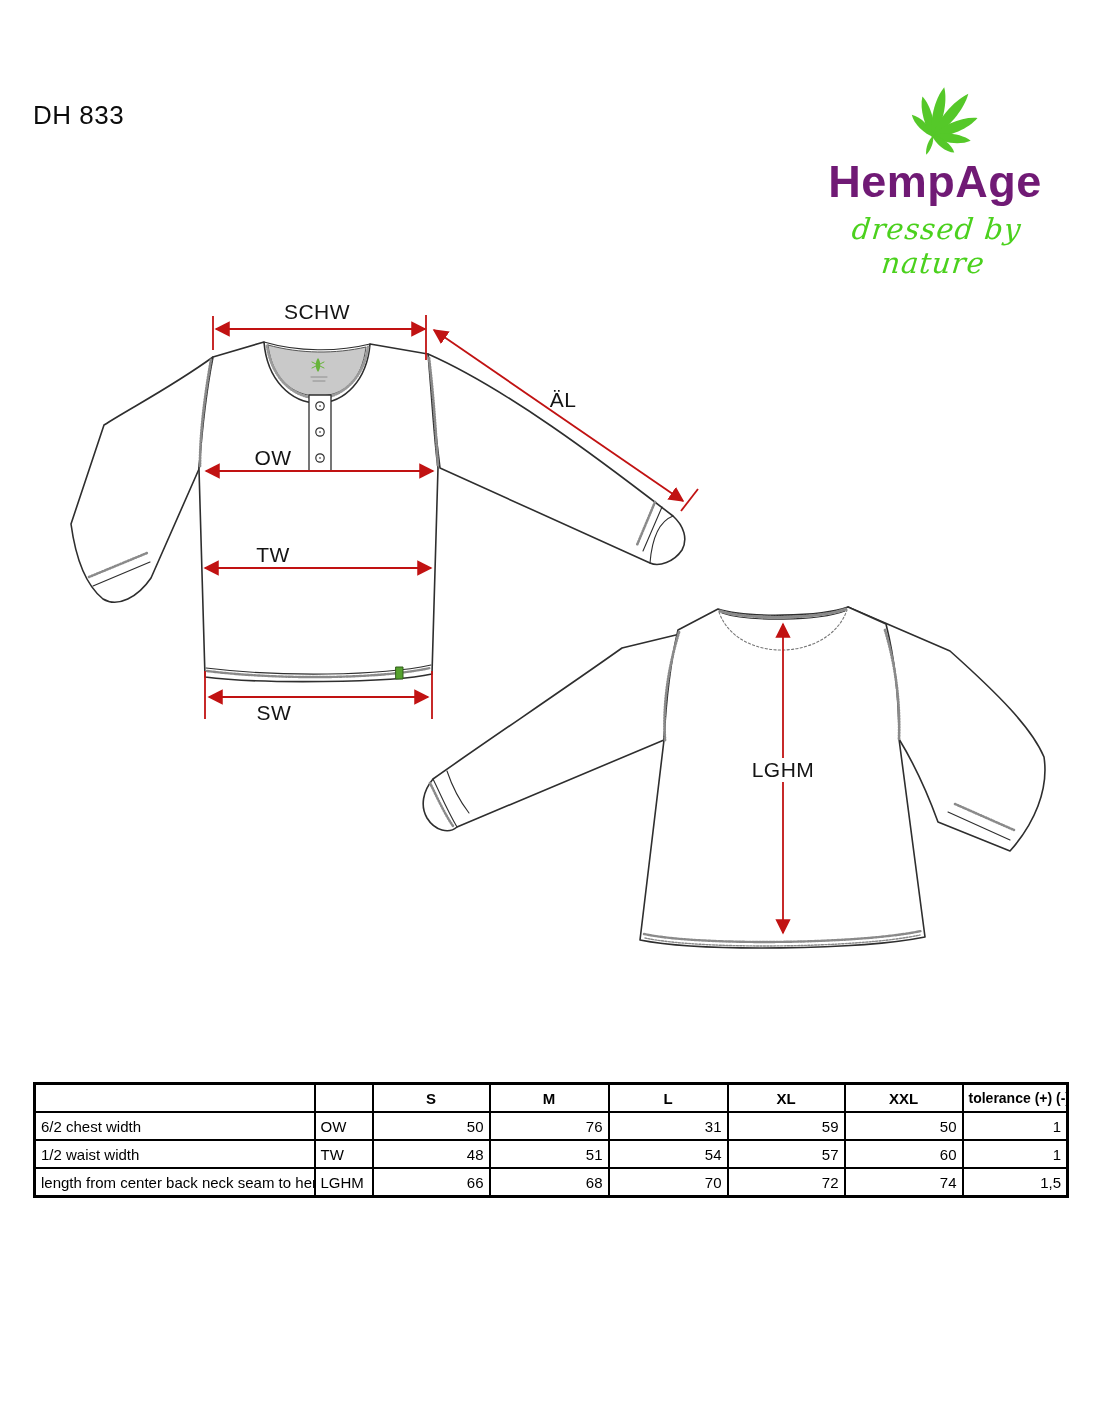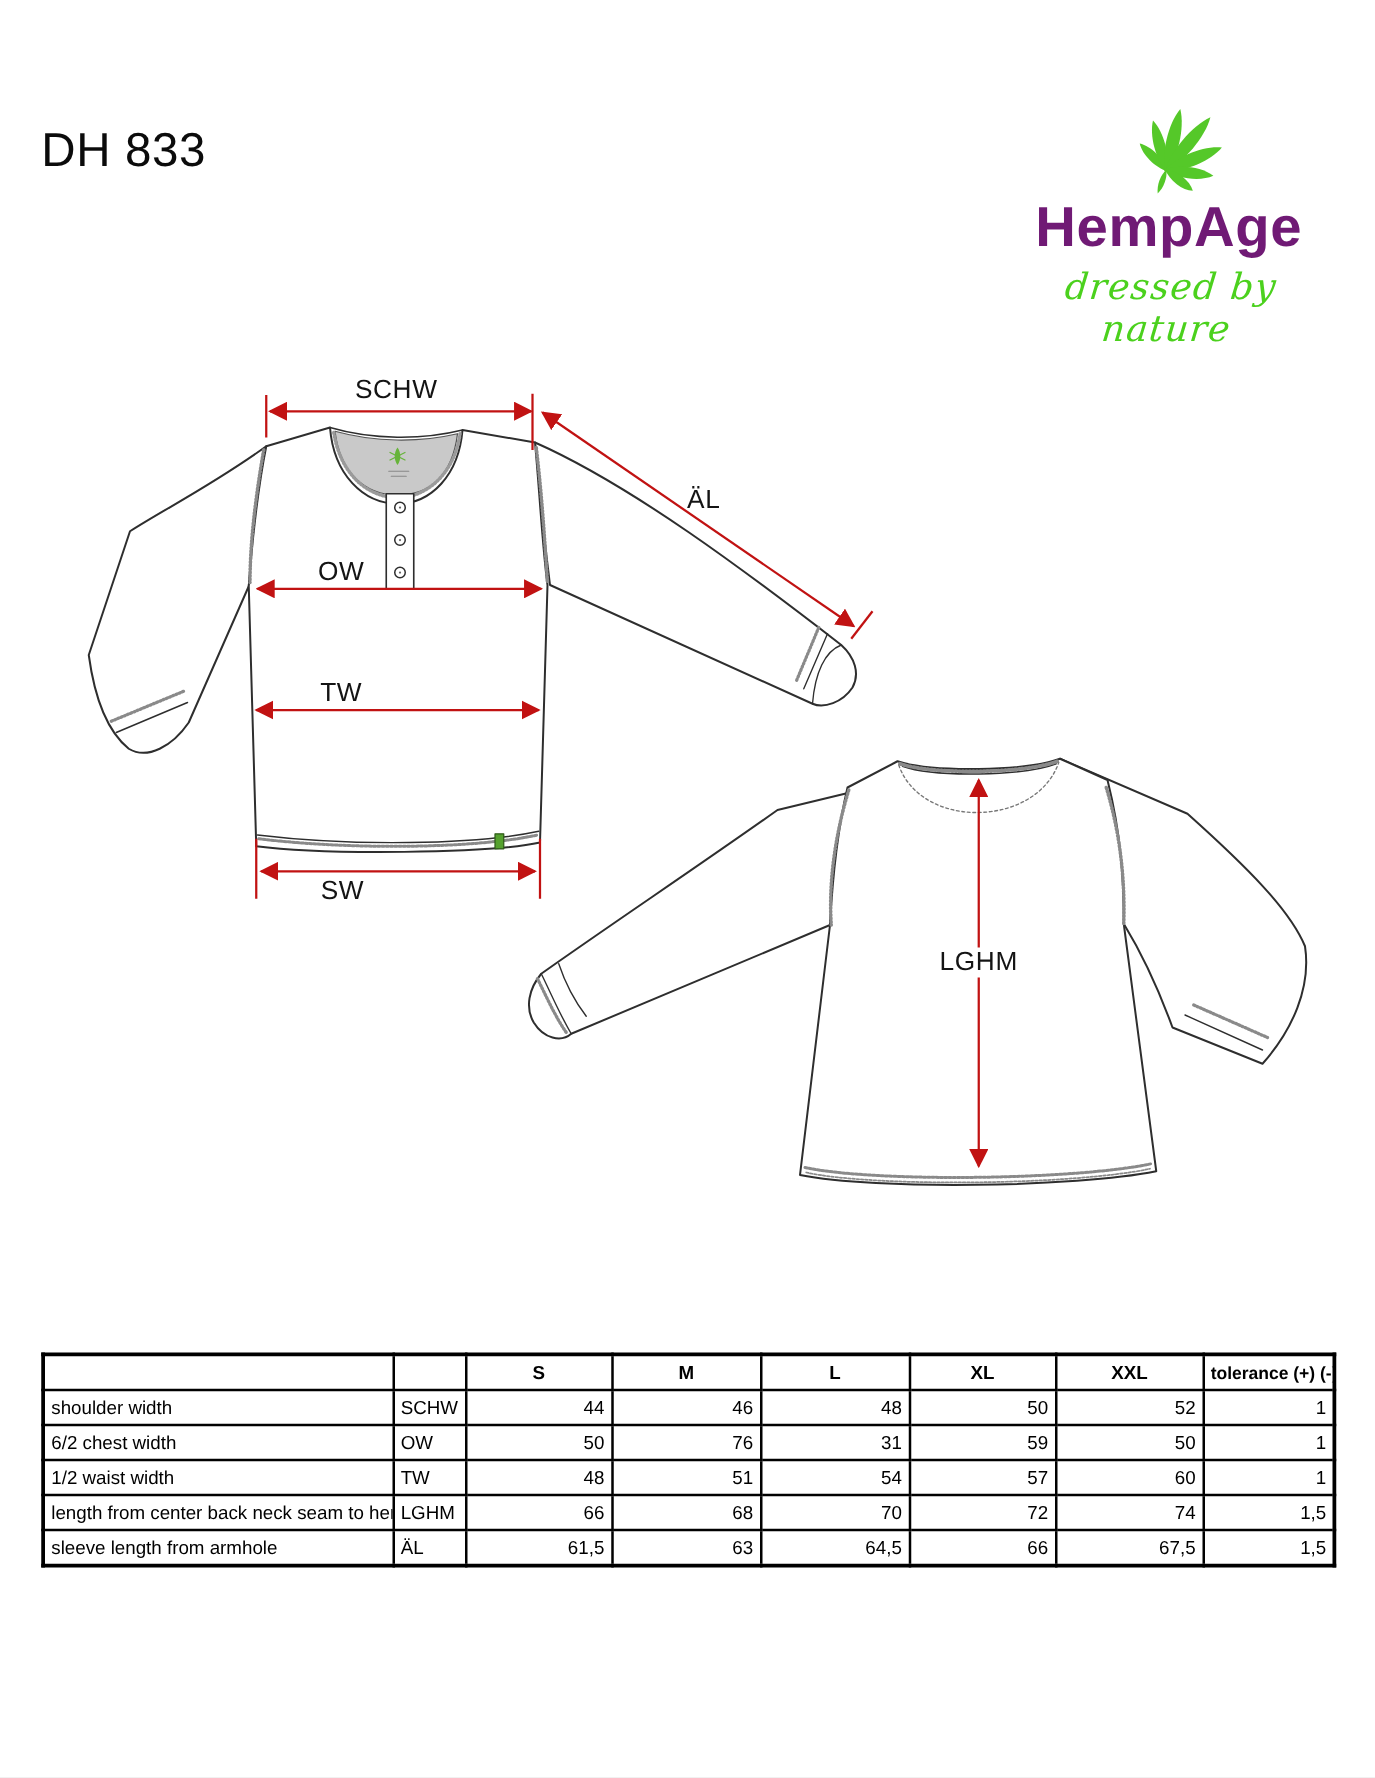--- a/index.html
+++ b/index.html
@@ -3,21 +3,21 @@
 <meta charset="utf-8">
 <style>
   html,body{margin:0;padding:0;background:#e8e8e8;}
   .page{
     position:relative;width:1100px;height:1422px;margin:0 auto;
     background:#ffffff;overflow:hidden;
     font-family:"Liberation Sans",sans-serif;color:#111;
   }
   .doc-title{
     position:absolute;left:33px;top:100px;
-    font-size:38px;letter-spacing:.5px;color:#0b0b0b;
+    font-size:26px;letter-spacing:.5px;color:#0b0b0b;
   }
   
   .logo-leaf{position:absolute;left:880px;top:78px;width:110px;height:92px;}
   .brand{
     position:absolute;left:810px;top:156px;width:250px;text-align:center;
     font-size:45px;font-weight:600;letter-spacing:.5px;color:#701a75;
   }
   .tagline{
     position:absolute;left:800px;top:212px;width:270px;text-align:center;
     font-family:"DejaVu Serif",serif;font-style:italic;
@@ -185,30 +185,20 @@
         <th class="c-code"></th>
         <th>S</th>
         <th>M</th>
         <th>L</th>
         <th>XL</th>
         <th>XXL</th>
         <th class="c-tol">tolerance (+) (-)</th>
       </tr>
     </thead>
     <tbody>
-        <tr>
-          <td class="c-desc">shoulder width</td>
-          <td class="c-code">SCHW</td>
-          <td class="c-num">44</td>
-          <td class="c-num">46</td>
-          <td class="c-num">48</td>
-          <td class="c-num">50</td>
-          <td class="c-num">52</td>
-          <td class="c-num">1</td>
-        </tr>
         <tr>
           <td class="c-desc">6/2 chest width</td>
           <td class="c-code">OW</td>
           <td class="c-num">50</td>
           <td class="c-num">76</td>
           <td class="c-num">31</td>
           <td class="c-num">59</td>
           <td class="c-num">50</td>
           <td class="c-num">1</td>
         </tr>
@@ -225,26 +215,16 @@
         <tr>
           <td class="c-desc">length from center back neck seam to hem</td>
           <td class="c-code">LGHM</td>
           <td class="c-num">66</td>
           <td class="c-num">68</td>
           <td class="c-num">70</td>
           <td class="c-num">72</td>
           <td class="c-num">74</td>
           <td class="c-num">1,5</td>
         </tr>
-        <tr>
-          <td class="c-desc">sleeve length from armhole</td>
-          <td class="c-code">ÄL</td>
-          <td class="c-num">61,5</td>
-          <td class="c-num">63</td>
-          <td class="c-num">64,5</td>
-          <td class="c-num">66</td>
-          <td class="c-num">67,5</td>
-          <td class="c-num">1,5</td>
-        </tr>
       </tbody>
   </table>
 
 </div>
 
 </body></html>

